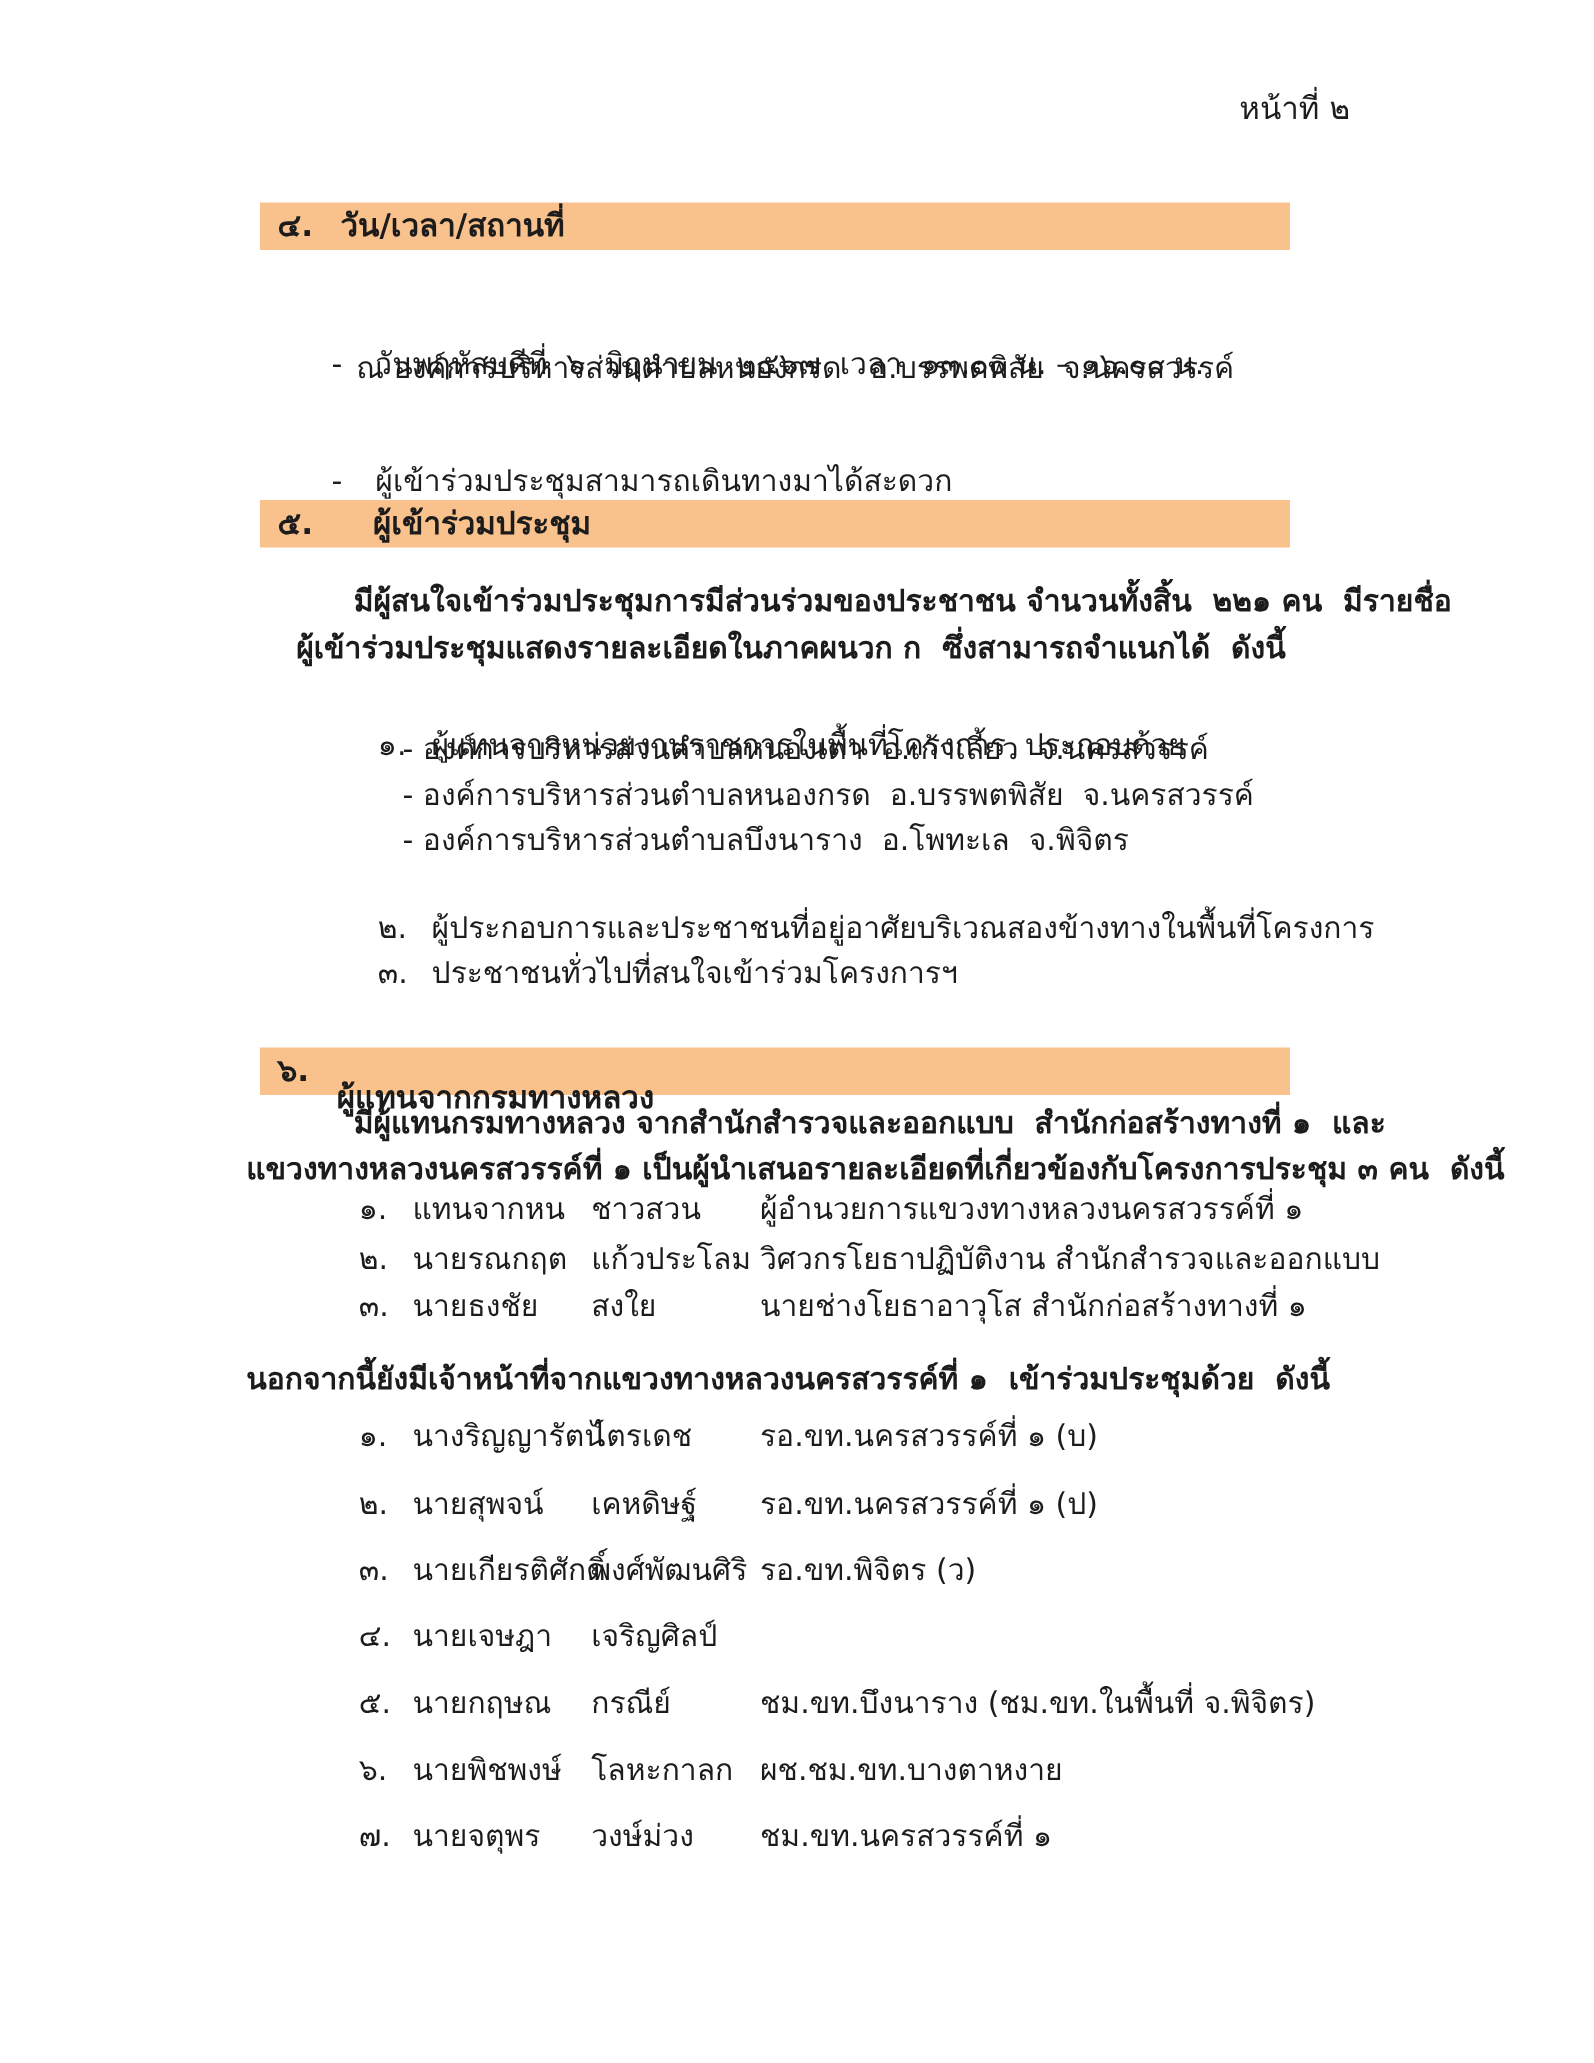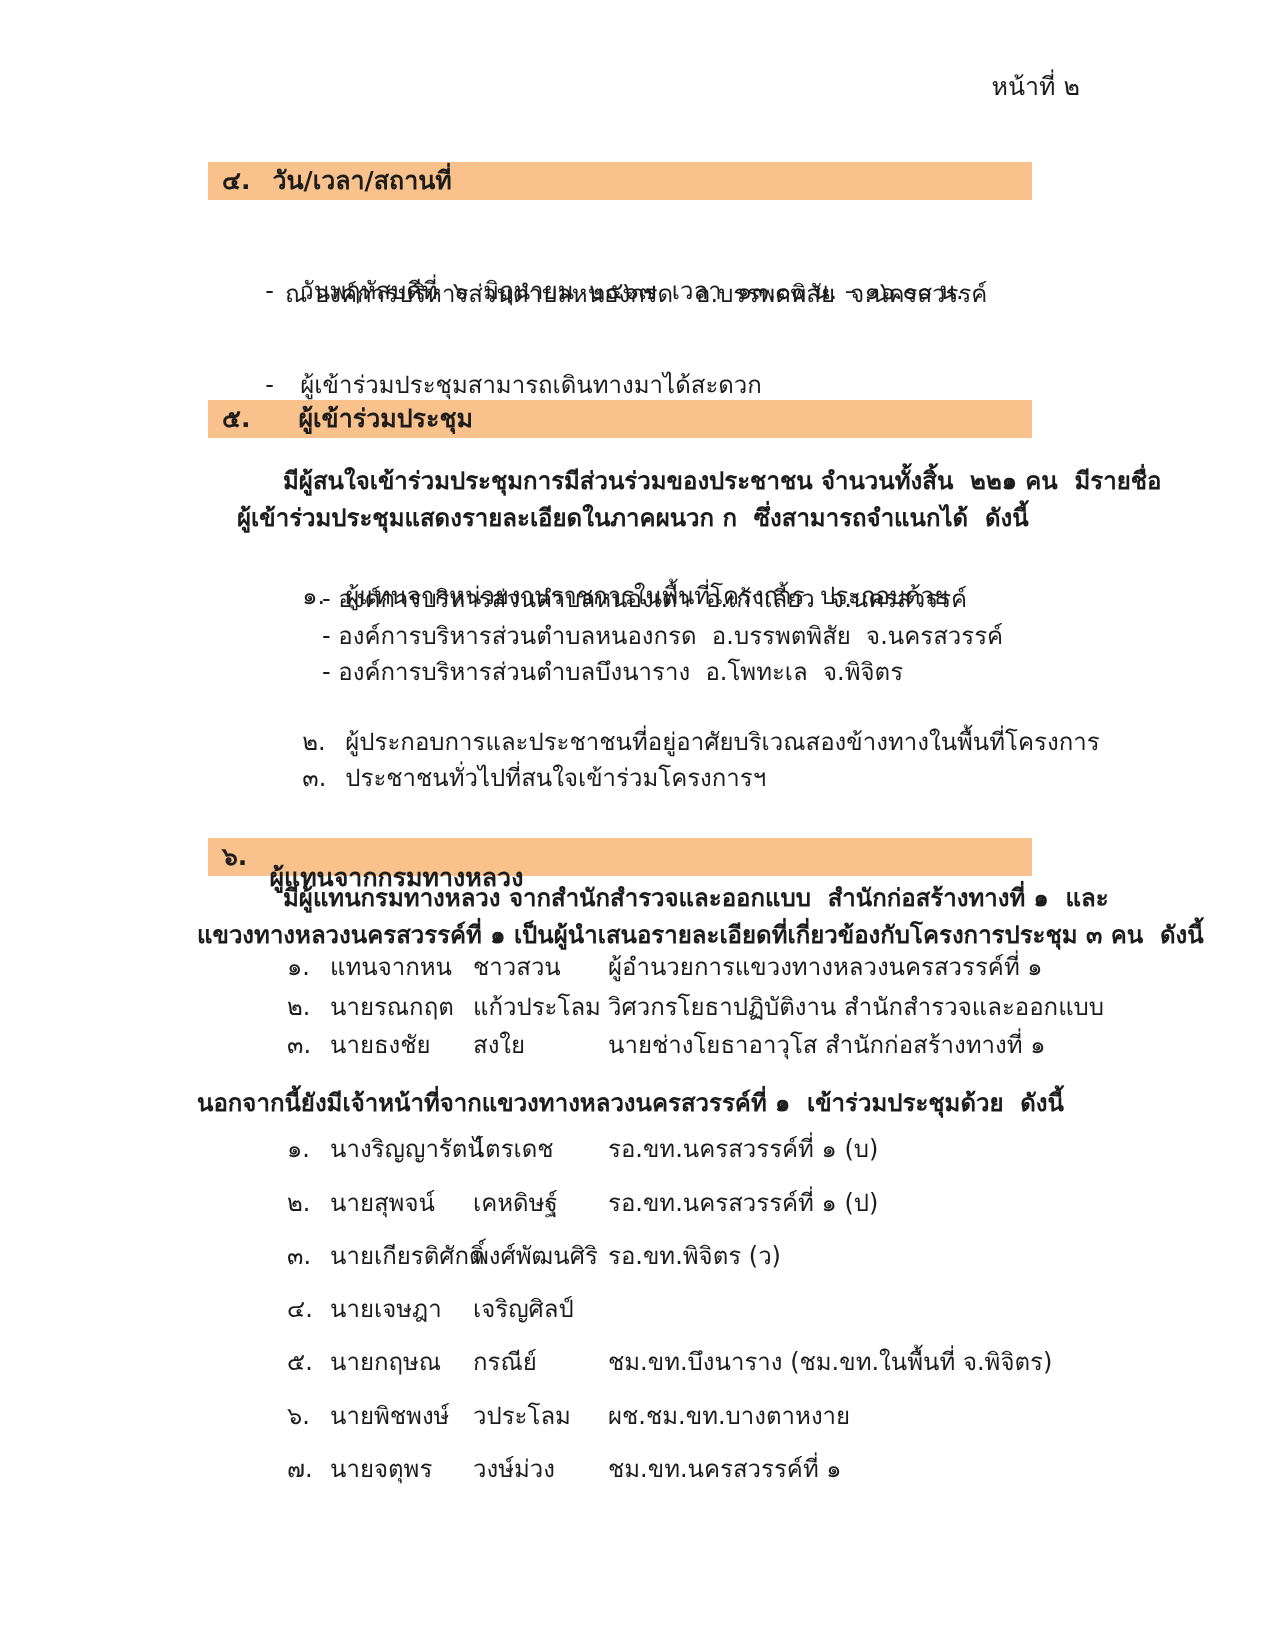--- a/index.html
+++ b/index.html
@@ -129,21 +129,21 @@
 </div>
 <div class="abs person-row" style="top:1345px;">
   <span class="p-num">๕.</span>
   <span class="p-first">นายกฤษณ</span>
   <span class="p-last">กรณีย์</span>
   <span class="p-pos">ชม.ขท.บึงนาราง (ชม.ขท.ในพื้นที่ จ.พิจิตร)</span>
 </div>
 <div class="abs person-row" style="top:1399px;">
   <span class="p-num">๖.</span>
   <span class="p-first">นายพิชพงษ์</span>
-  <span class="p-last">วประโลม</span>
+  <span class="p-last">โลหะกาลก</span>
   <span class="p-pos">ผช.ชม.ขท.บางตาหงาย</span>
 </div>
 <div class="abs person-row" style="top:1452px;">
   <span class="p-num">๗.</span>
   <span class="p-first">นายจตุพร</span>
   <span class="p-last">วงษ์ม่วง</span>
   <span class="p-pos">ชม.ขท.นครสวรรค์ที่ ๑</span>
 </div>
 
 </body></html>

